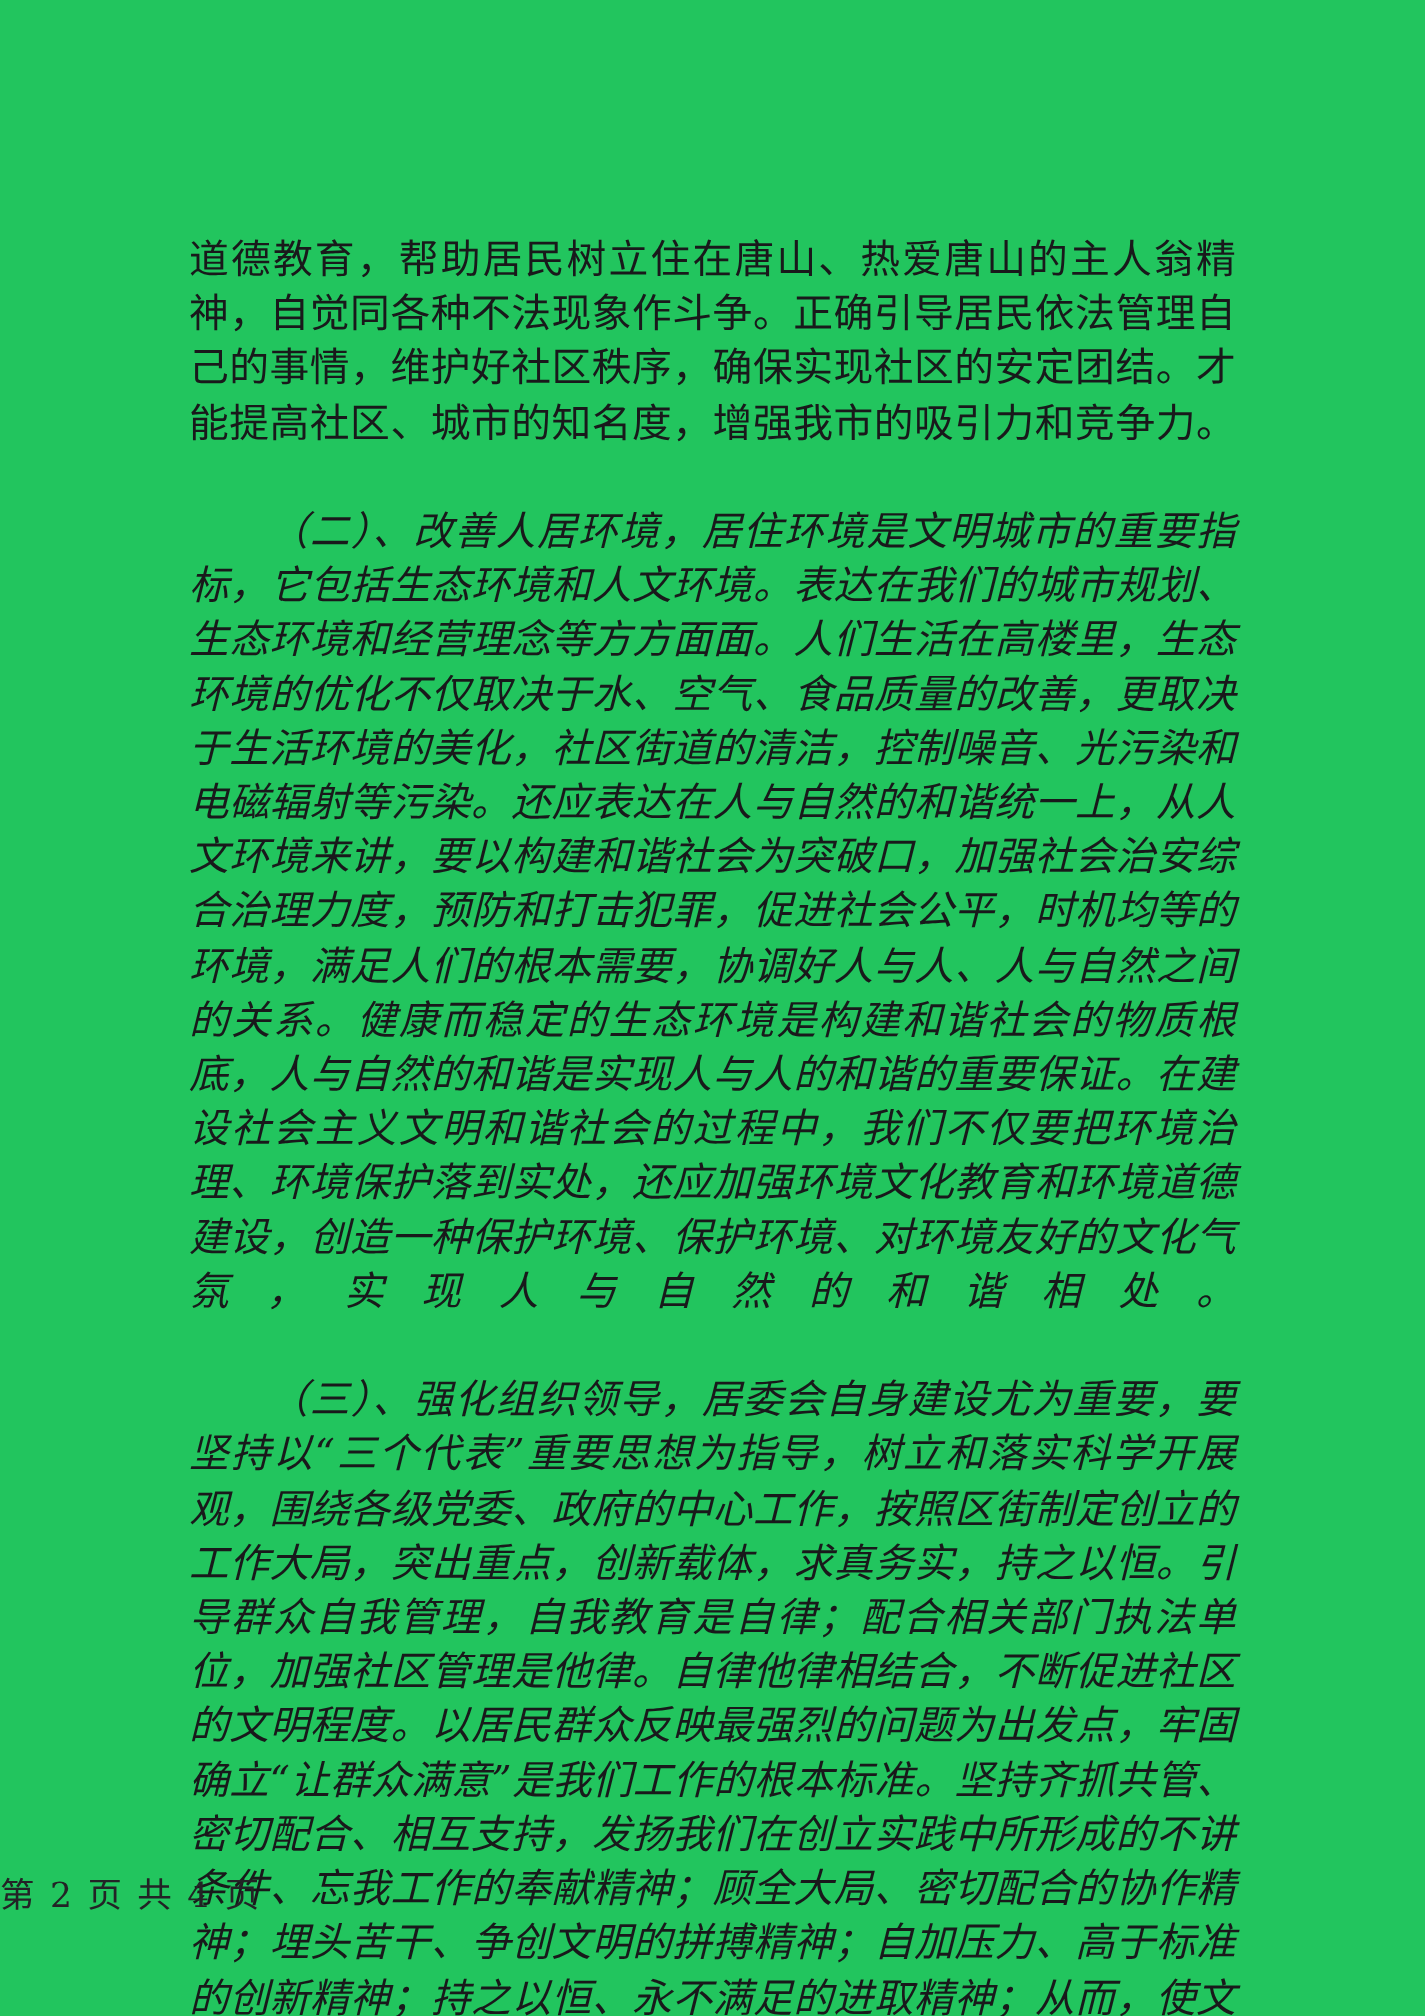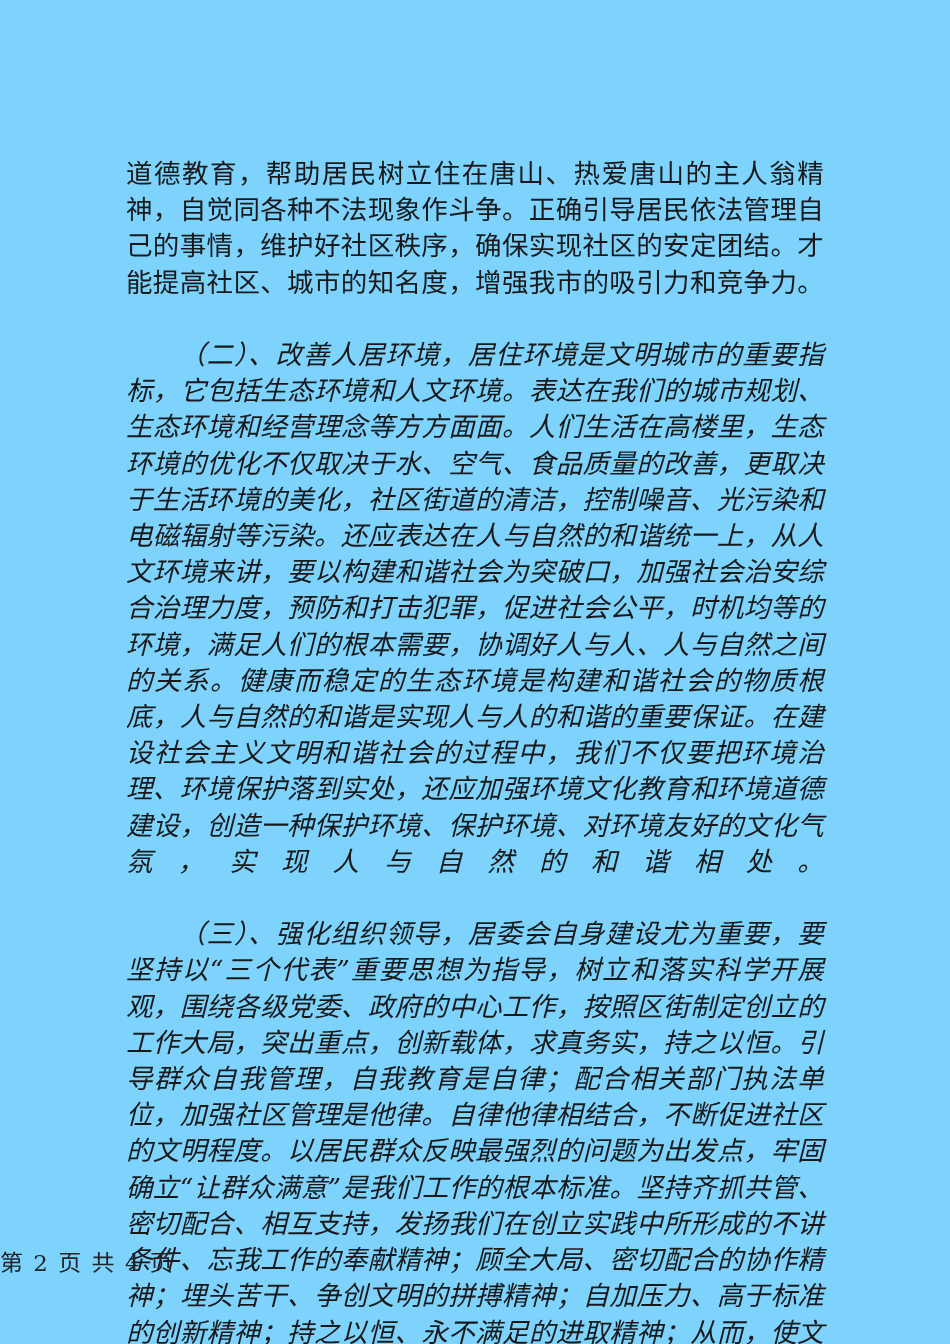--- a/index.html
+++ b/index.html
@@ -10,21 +10,21 @@
   }
 
   body {
     font-family: "DejaVu Sans", sans-serif;
   }
 
   .page {
     position: relative;
     width: 950px;
     height: 1344px;
-    background: #7dd3fc;
+    background: #22c55e;
     margin: 0 auto;
     overflow: hidden;
     box-sizing: border-box;
   }
 
   .doc-body {
     position: absolute;
     left: 126px;
     top: 156px;
     width: 698px;

